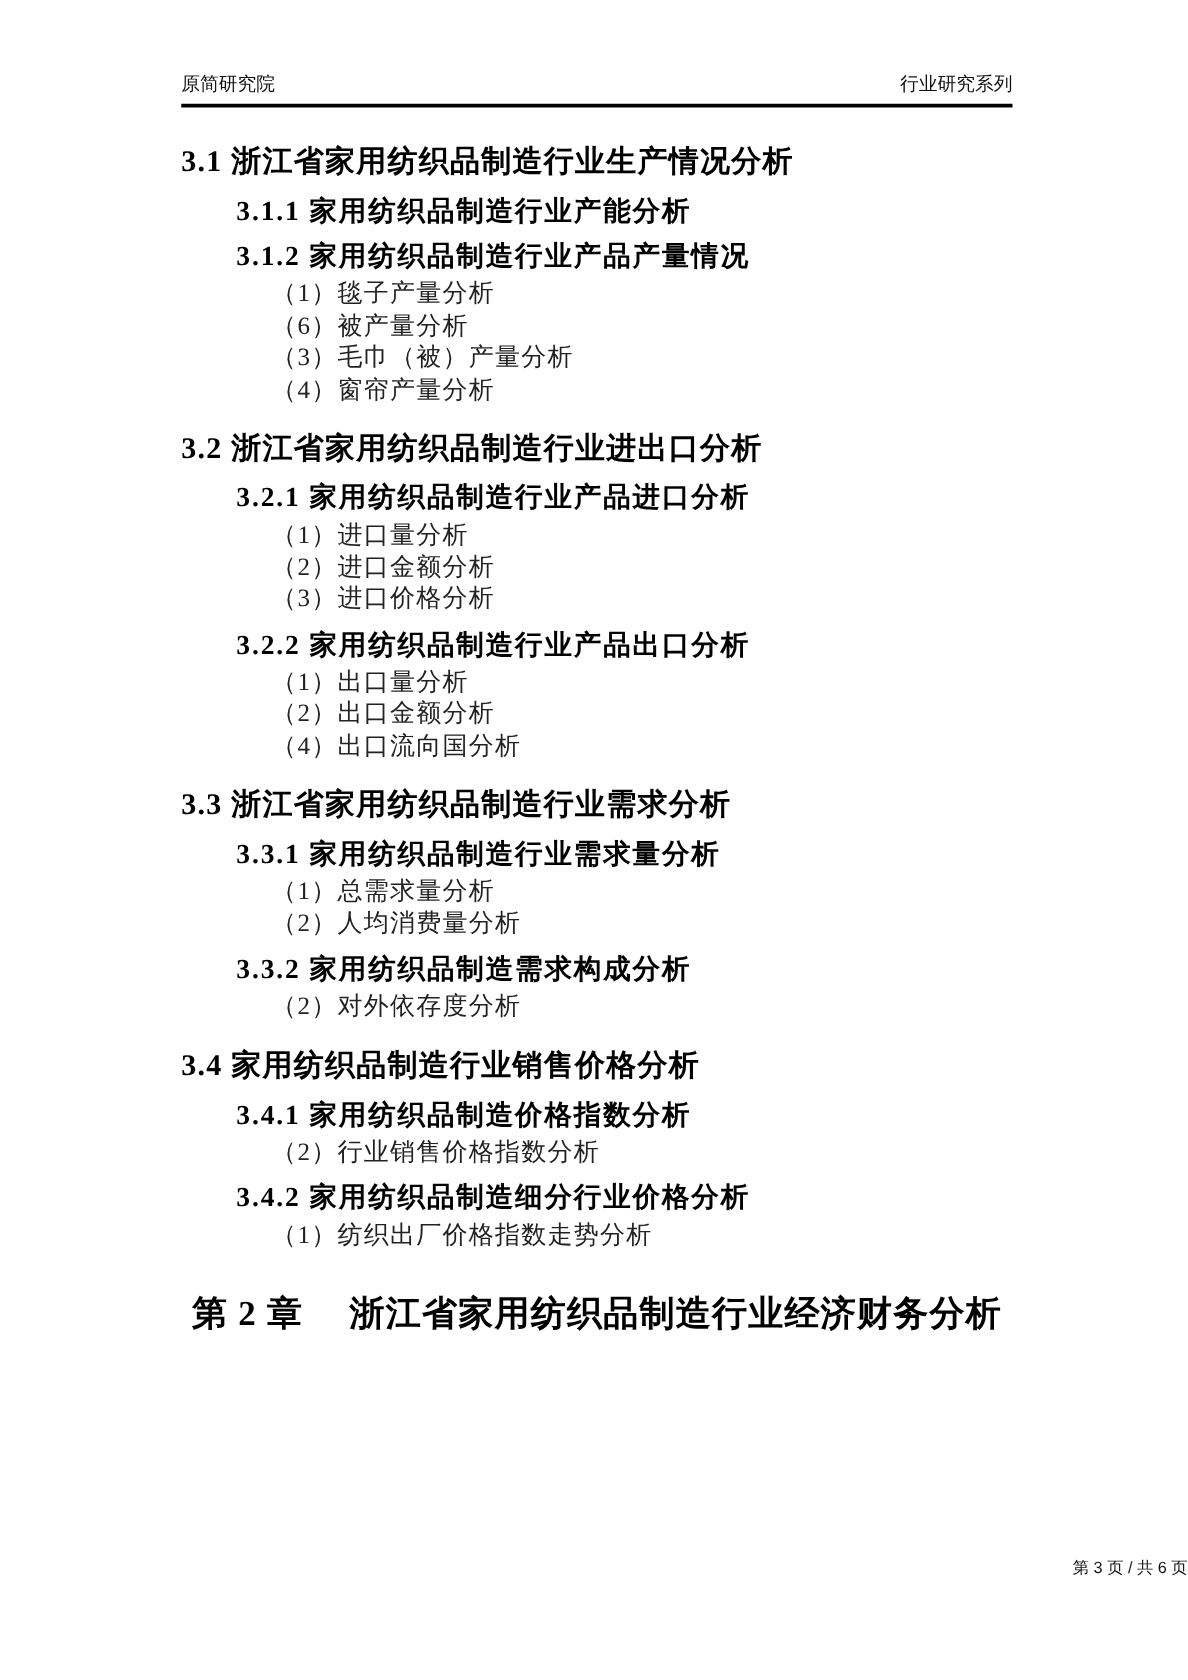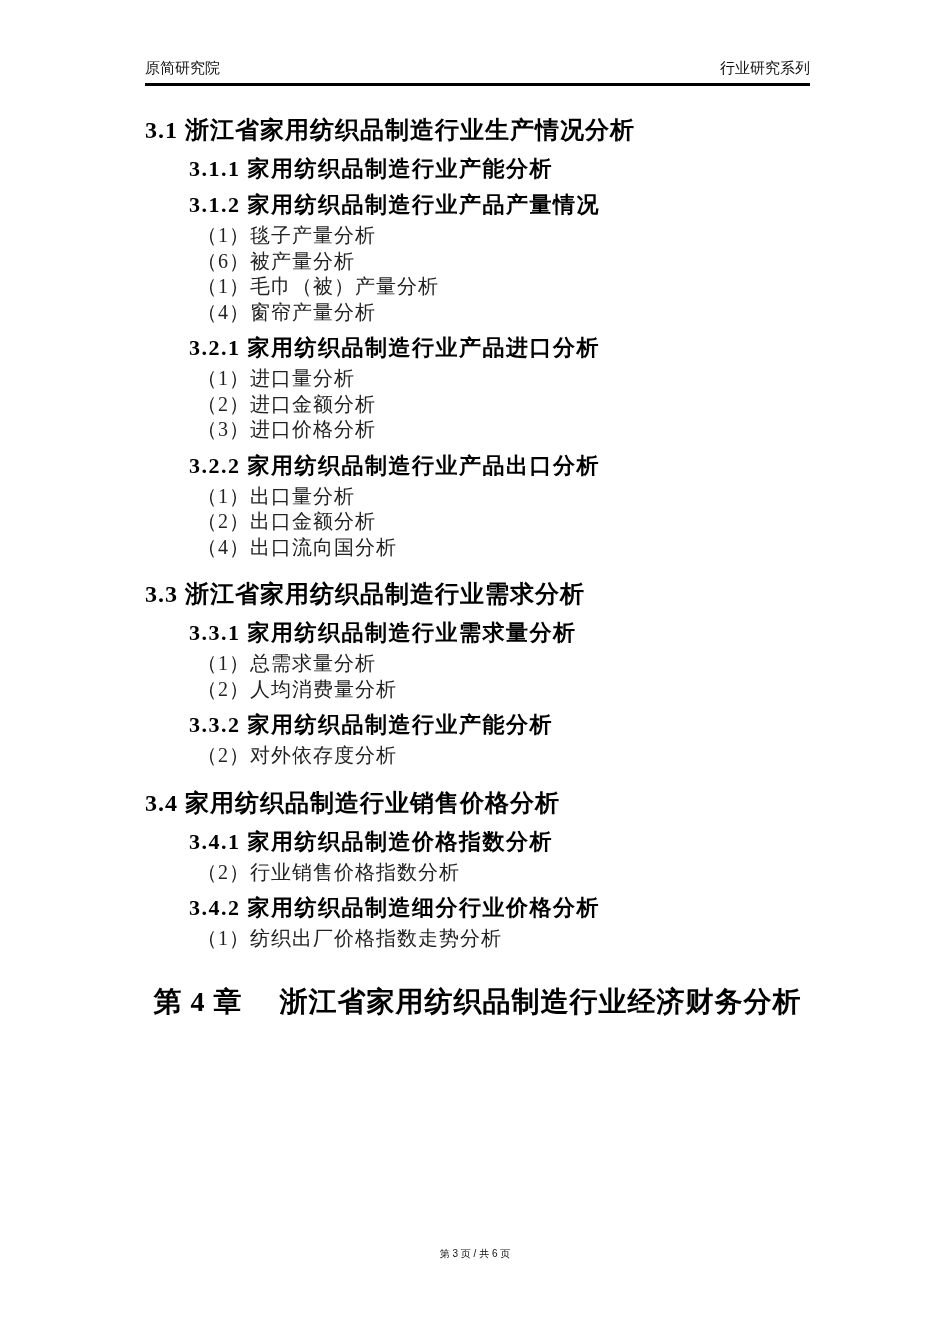--- a/index.html
+++ b/index.html
@@ -55,42 +55,42 @@
     letter-spacing: 1.5px;
     margin: 10px 0 5px 44px;
     color: #000000;
     white-space: nowrap;
   }
   .toc-item {
     font-size: 20px;
     font-weight: normal;
     line-height: 25.5px;
     letter-spacing: 1px;
-    margin-left: 52px;
+    margin-left: 72px;
     color: #222222;
     white-space: nowrap;
   }
   .chapter-heading {
     margin-top: 32px;
     font-size: 28px;
     font-weight: bold;
     line-height: 36px;
     letter-spacing: 1px;
     text-align: center;
     color: #000000;
     white-space: nowrap;
   }
   .page-footer {
     position: absolute;
     top: 1244px;
     left: 0;
     width: 950px;
-    text-align: center;
+    text-align: right;
     font-family: "Liberation Sans", "DejaVu Sans", sans-serif;
-    font-size: 10px;
+    font-size: 13px;
     line-height: 20px;
     color: #111111;
   }
 </style>
 </head>
 <body>
 
 <div class="page">
 
   <div class="page-header">
@@ -98,41 +98,42 @@
     <span>行业研究系列</span>
   </div>
 
   <div class="content" id="toc-container">
 
   <div class="sec-title">3.1 浙江省家用纺织品制造行业生产情况分析</div>
       <div class="sub-title">3.1.1 家用纺织品制造行业产能分析</div>
       <div class="sub-title">3.1.2 家用纺织品制造行业产品产量情况</div>
       <div class="toc-item">（1）毯子产量分析</div>
       <div class="toc-item">（6）被产量分析</div>
-      <div class="toc-item">（1）毛巾（被）产量分析</div>
+      <div class="toc-item">（3）毛巾（被）产量分析</div>
       <div class="toc-item">（4）窗帘产量分析</div>
+      <div class="sec-title">3.2 浙江省家用纺织品制造行业进出口分析</div>
       <div class="sub-title">3.2.1 家用纺织品制造行业产品进口分析</div>
       <div class="toc-item">（1）进口量分析</div>
       <div class="toc-item">（2）进口金额分析</div>
       <div class="toc-item">（3）进口价格分析</div>
       <div class="sub-title">3.2.2 家用纺织品制造行业产品出口分析</div>
       <div class="toc-item">（1）出口量分析</div>
       <div class="toc-item">（2）出口金额分析</div>
       <div class="toc-item">（4）出口流向国分析</div>
       <div class="sec-title">3.3 浙江省家用纺织品制造行业需求分析</div>
       <div class="sub-title">3.3.1 家用纺织品制造行业需求量分析</div>
       <div class="toc-item">（1）总需求量分析</div>
       <div class="toc-item">（2）人均消费量分析</div>
-      <div class="sub-title">3.3.2 家用纺织品制造行业产能分析</div>
+      <div class="sub-title">3.3.2 家用纺织品制造需求构成分析</div>
       <div class="toc-item">（2）对外依存度分析</div>
       <div class="sec-title">3.4 家用纺织品制造行业销售价格分析</div>
       <div class="sub-title">3.4.1 家用纺织品制造价格指数分析</div>
       <div class="toc-item">（2）行业销售价格指数分析</div>
       <div class="sub-title">3.4.2 家用纺织品制造细分行业价格分析</div>
       <div class="toc-item">（1）纺织出厂价格指数走势分析</div>
-      <div class="chapter-heading">第 4 章　 浙江省家用纺织品制造行业经济财务分析</div>
+      <div class="chapter-heading">第 2 章　 浙江省家用纺织品制造行业经济财务分析</div>
     </div>
 
   <div class="page-footer">
     <span>第 3 页 / 共 6 页</span>
   </div>
 
 </div>
 
 </body></html>

